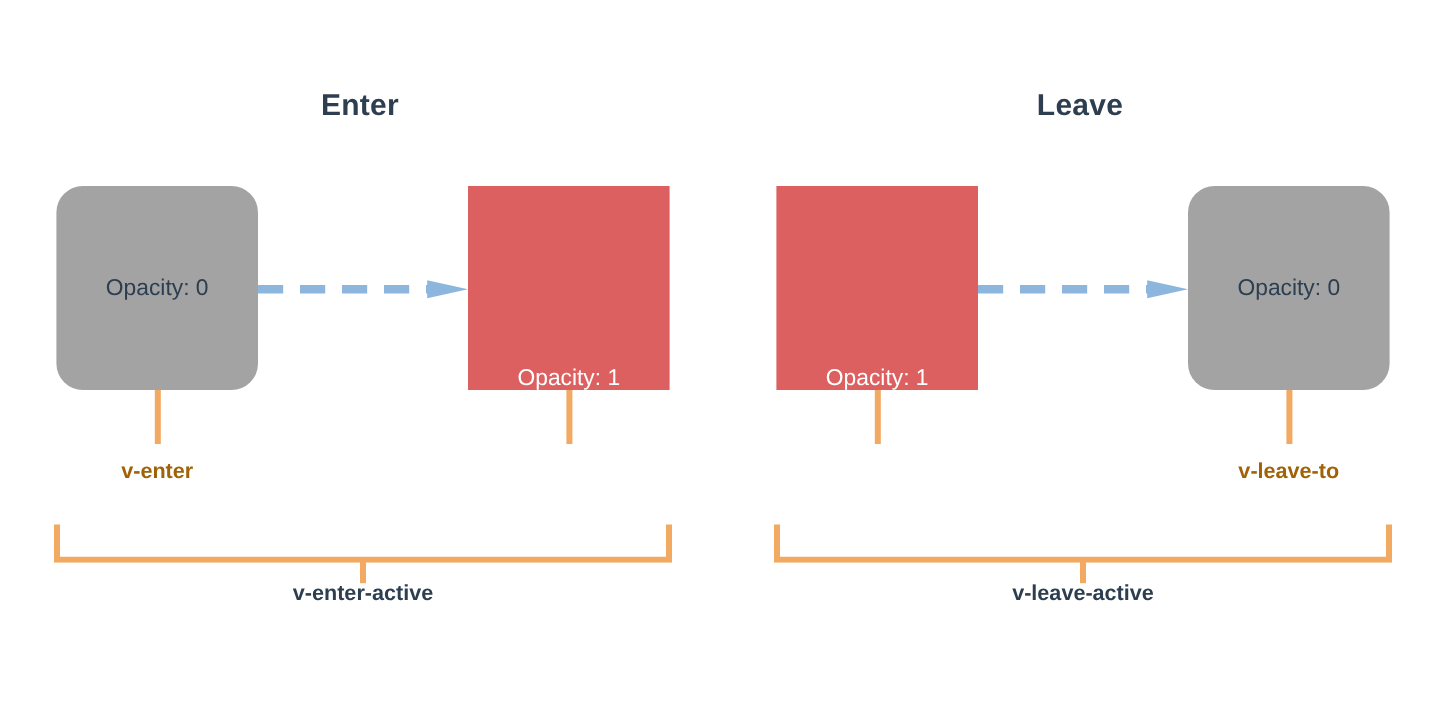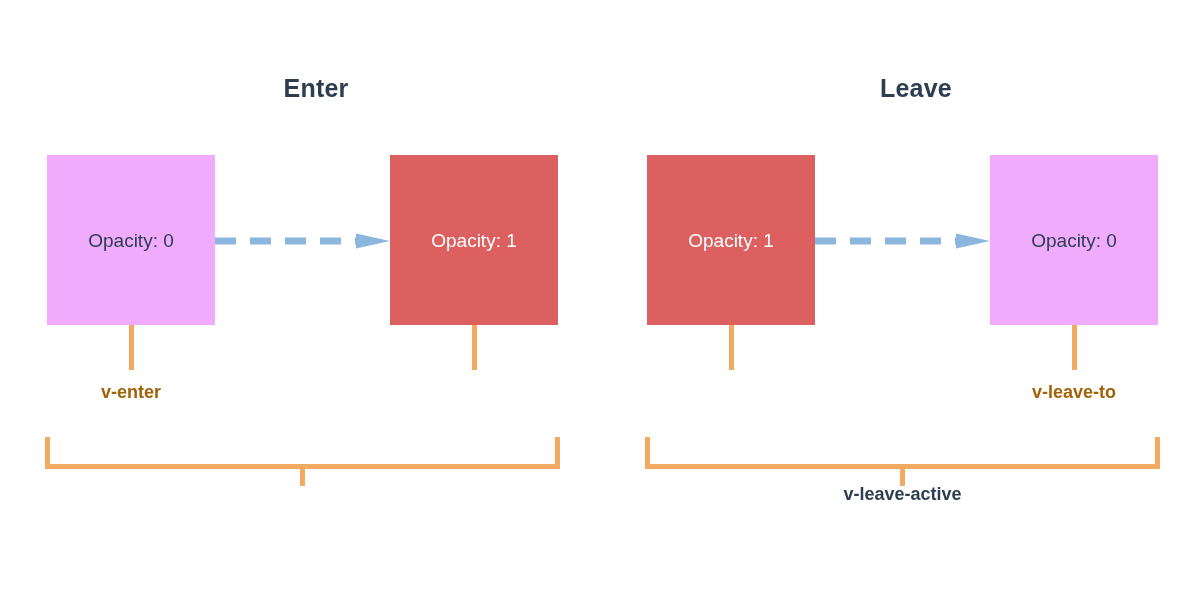--- a/index.html
+++ b/index.html
@@ -27,21 +27,21 @@
     top: 0;
     height: 600px;
   }
   .panel-enter { left: 0px;   width: 600px; }
   .panel-leave { left: 600px; width: 600px; }
 
   
   .panel-title {
     position: absolute;
     top: 76px;
-    left: 16px;
+    left: 0;
     width: 100%;
     text-align: center;
     font-size: 25px;
     font-weight: bold;
     color: #2c3e50;
     letter-spacing: 0.2px;
     line-height: 1;
   }
 
   
@@ -57,22 +57,22 @@
   }
   .state-box .box-label {
     font-size: 19px;
     font-weight: normal;
     line-height: 1;
   }
 
   .box-from { left: 47px; }
   .box-to   { left: 390px; }
 
-  .fill-light { background: #f0abfc; }
-  .fill-solid { background: #dd6060; }
+  .fill-light { background: #a3a3a3; border-radius: 22px; }
+  .fill-solid { background: #dd6060; align-items: flex-end; }
 
   .text-dark  { color: #2c3e50; }
   .text-light { color: #ffffff; }
 
   
   .arrow {
     position: absolute;
     top: 233px;
     left: 215px;
     width: 175px;
@@ -162,20 +162,21 @@
 
     <div class="class-label class-label-from">v-enter</div>
 
 
     <svg class="bracket" viewBox="0 0 515 34">
       <path d="M 2.5 2 L 2.5 31.5 L 512.5 31.5 L 512.5 2" fill="none" stroke="#f2a961" stroke-width="5" stroke-linecap="butt" stroke-linejoin="miter"></path>
     </svg>
 
     <div class="bracket-tick"></div>
 
+    <div class="active-label">v-enter-active</div>
   </div>
 
   <div class="panel panel-leave">
 
     <div class="panel-title">Leave</div>
 
     <div class="state-box box-from fill-solid">
       <span class="box-label text-light">Opacity: 1</span>
     </div>
 

